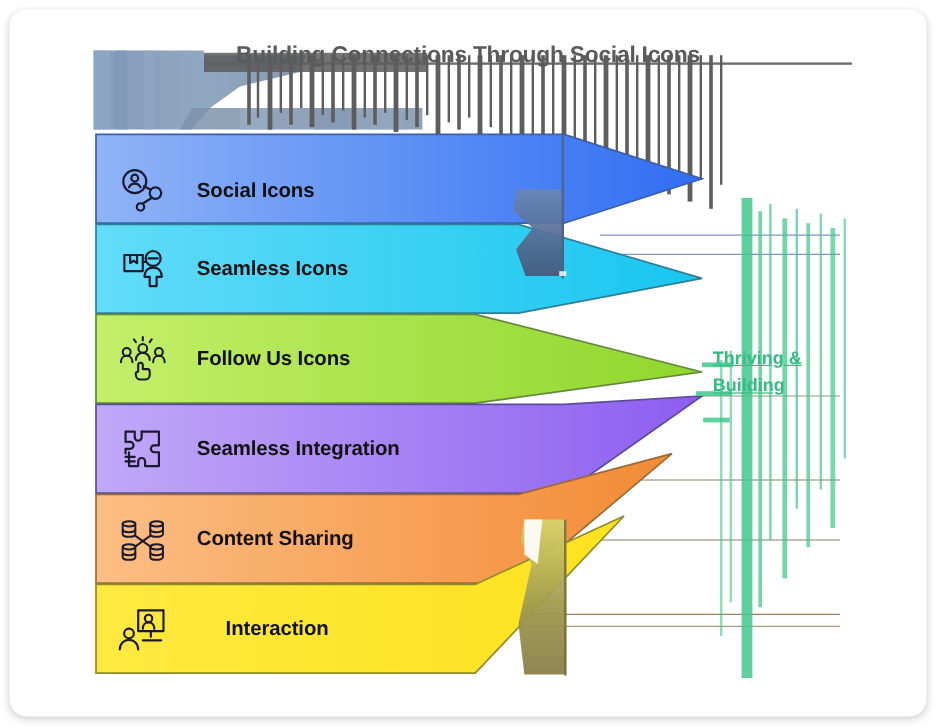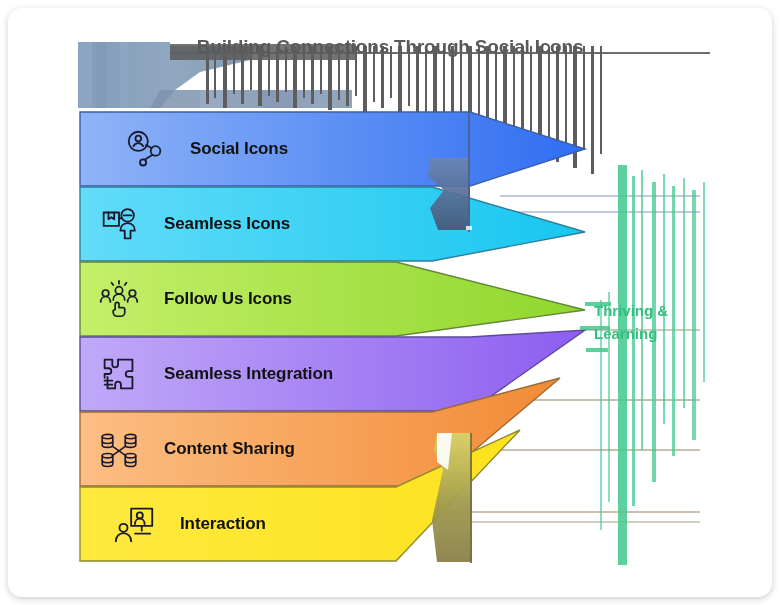--- a/index.html
+++ b/index.html
@@ -74,27 +74,28 @@
     font-size: 17px;
     font-weight: bold;
     color: #111111;
     white-space: nowrap;
     letter-spacing: -0.1px;
   }
 
   
   .outcome {
     position: absolute;
-    left: 594px; top: 299px;
+    left: 594px; top: 287px;
     width: 176px;
     font-size: 15px;
     font-weight: bold;
     color: #35bd81;
     line-height: 23px;
     pointer-events: none;
+    text-decoration: underline;
   }
   .outcome div { white-space: nowrap; }
 
   
   .smear { position: absolute; pointer-events: none; }
 </style>
 </head>
 <body>
 
 <div id="canvas">
@@ -268,21 +269,21 @@
       <rect x="585" y="302" width="26" height="4" opacity="0.85"></rect>
       <rect x="580" y="326" width="30" height="4" opacity="0.85"></rect>
       <rect x="586" y="348" width="22" height="4" opacity="0.85"></rect>
     </g>
   </svg>
 
   <div class="title-wrap">
     <span class="title-text">Building Connections Through Social Icons</span>
   </div>
 
-  <div class="row-label" style="left:80px; top:112px;padding-left:26px;">
+  <div class="row-label" style="left:80px; top:122px;">
     <span class="row-icon">
       <svg viewBox="0 0 48 48" width="46" height="46" fill="none" stroke="#1a1a2e" stroke-width="1.9" stroke-linecap="round" stroke-linejoin="round">
         <circle cx="17" cy="16" r="10"></circle>
         <circle cx="17" cy="13" r="3"></circle>
         <path d="M12 21 a5.5 5.5 0 0 1 10 0"></path>
         <circle cx="35" cy="26" r="5"></circle>
         <circle cx="22" cy="38" r="3.2"></circle>
         <path d="M25 20 L31 23"></path>
         <path d="M32 30 L24 35"></path>
       </svg>
@@ -357,33 +358,33 @@
           <path d="M30.5 31 v5 a5.5 2.3 0 0 0 11 0 v-5"></path>
           <path d="M30.5 36 v4 a5.5 2.3 0 0 0 11 0 v-4"></path>
         </g>
         <path d="M17 21 L31 31"></path>
         <path d="M31 21 L17 31"></path>
       </svg>
     </span>
     <span class="row-text">Content Sharing</span>
   </div>
 
-  <div class="row-label" style="left:96px; top:487px;">
+  <div class="row-label" style="left:80px; top:487px;gap:24px;">
     <span class="row-icon">
       <svg viewBox="0 0 48 48" width="46" height="46" fill="none" stroke="#1a1a2e" stroke-width="1.9" stroke-linecap="round" stroke-linejoin="round">
         <path d="M20 8 H42 V26 H20 Z"></path>
         <circle cx="29" cy="15" r="3.2"></circle>
         <path d="M24 24 c0 -3.4 2.3 -5.6 5 -5.6 s5 2.2 5 5.6"></path>
         <path d="M31 26 V31"></path>
         <path d="M24 34 H40"></path>
         <circle cx="12" cy="28" r="4.2"></circle>
         <path d="M4 42 c0 -5 3.6 -8.4 8 -8.4 s8 3.4 8 8.4"></path>
       </svg>
     </span>
     <span class="row-text">Interaction</span>
   </div>
 
   <div class="outcome">
     <div>Thriving &amp;</div>
-    <div>Learning</div>
+    <div>Building</div>
   </div>
 
 </div>
 
 </body></html>

